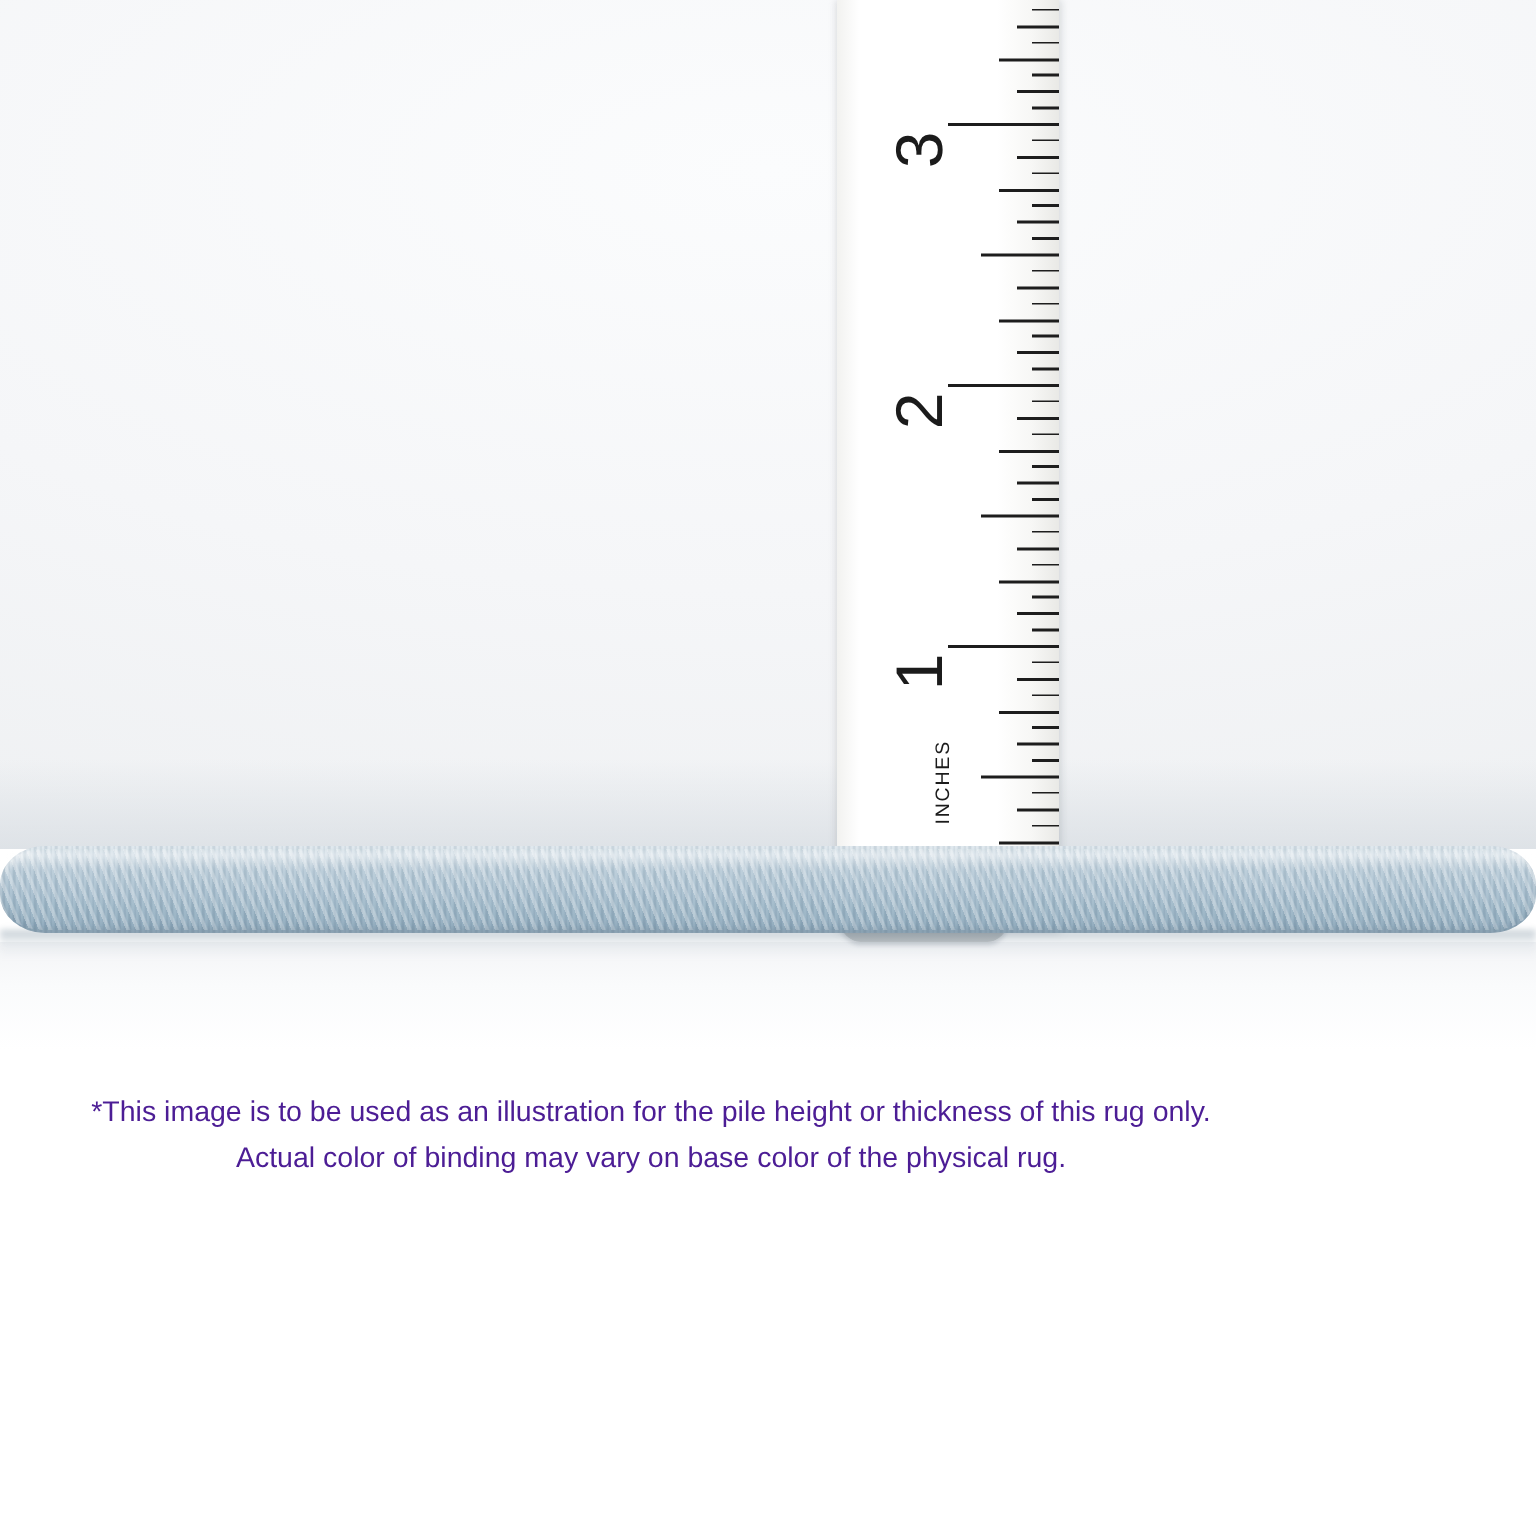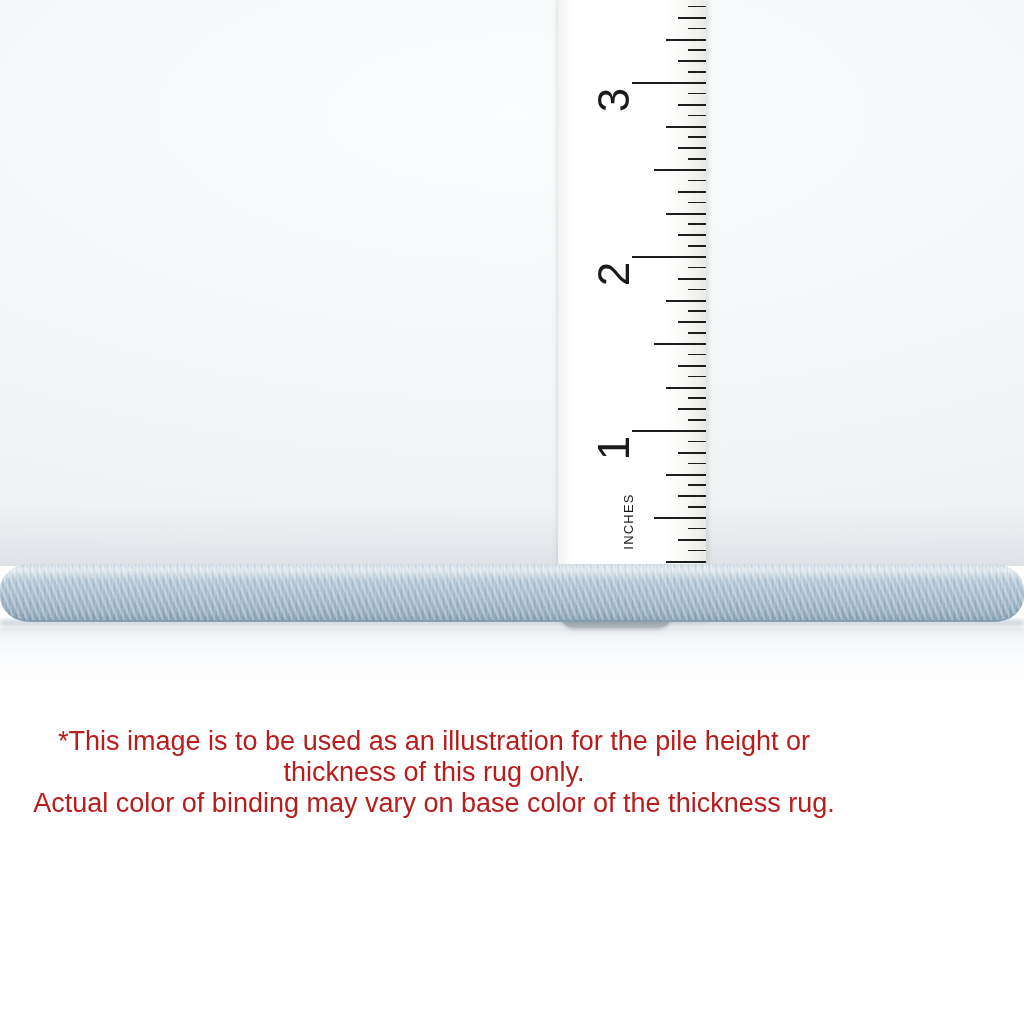--- a/index.html
+++ b/index.html
@@ -197,22 +197,22 @@
     white-space: nowrap;
   }
 
   
   .caption {
     position: absolute;
     left: 0;
     top: 726px;
     width: 868px;
     text-align: center;
-    color: #b91c1c;
-    font-size: 27px;
+    color: #4c1d95;
+    font-size: 19px;
     line-height: 31px;
     font-family: "Liberation Sans", sans-serif;
   }
   .caption .line { display: block; }
 </style>
 </head>
 <body>
 
 <div id="scene">
 
@@ -292,16 +292,16 @@
       <div class="rug-texture"></div>
       <div class="rug-texture2"></div>
       <div class="rug-highlight"></div>
       <div class="rug-shadow"></div>
     </div>
 
   </div>
 
   <div class="caption">
     <span class="line">*This image is to be used as an illustration for the pile height or thickness of this rug only.</span>
-    <span class="line">Actual color of binding may vary on base color of the thickness rug.</span>
+    <span class="line">Actual color of binding may vary on base color of the physical rug.</span>
   </div>
 
 </div>
 
 </body></html>

